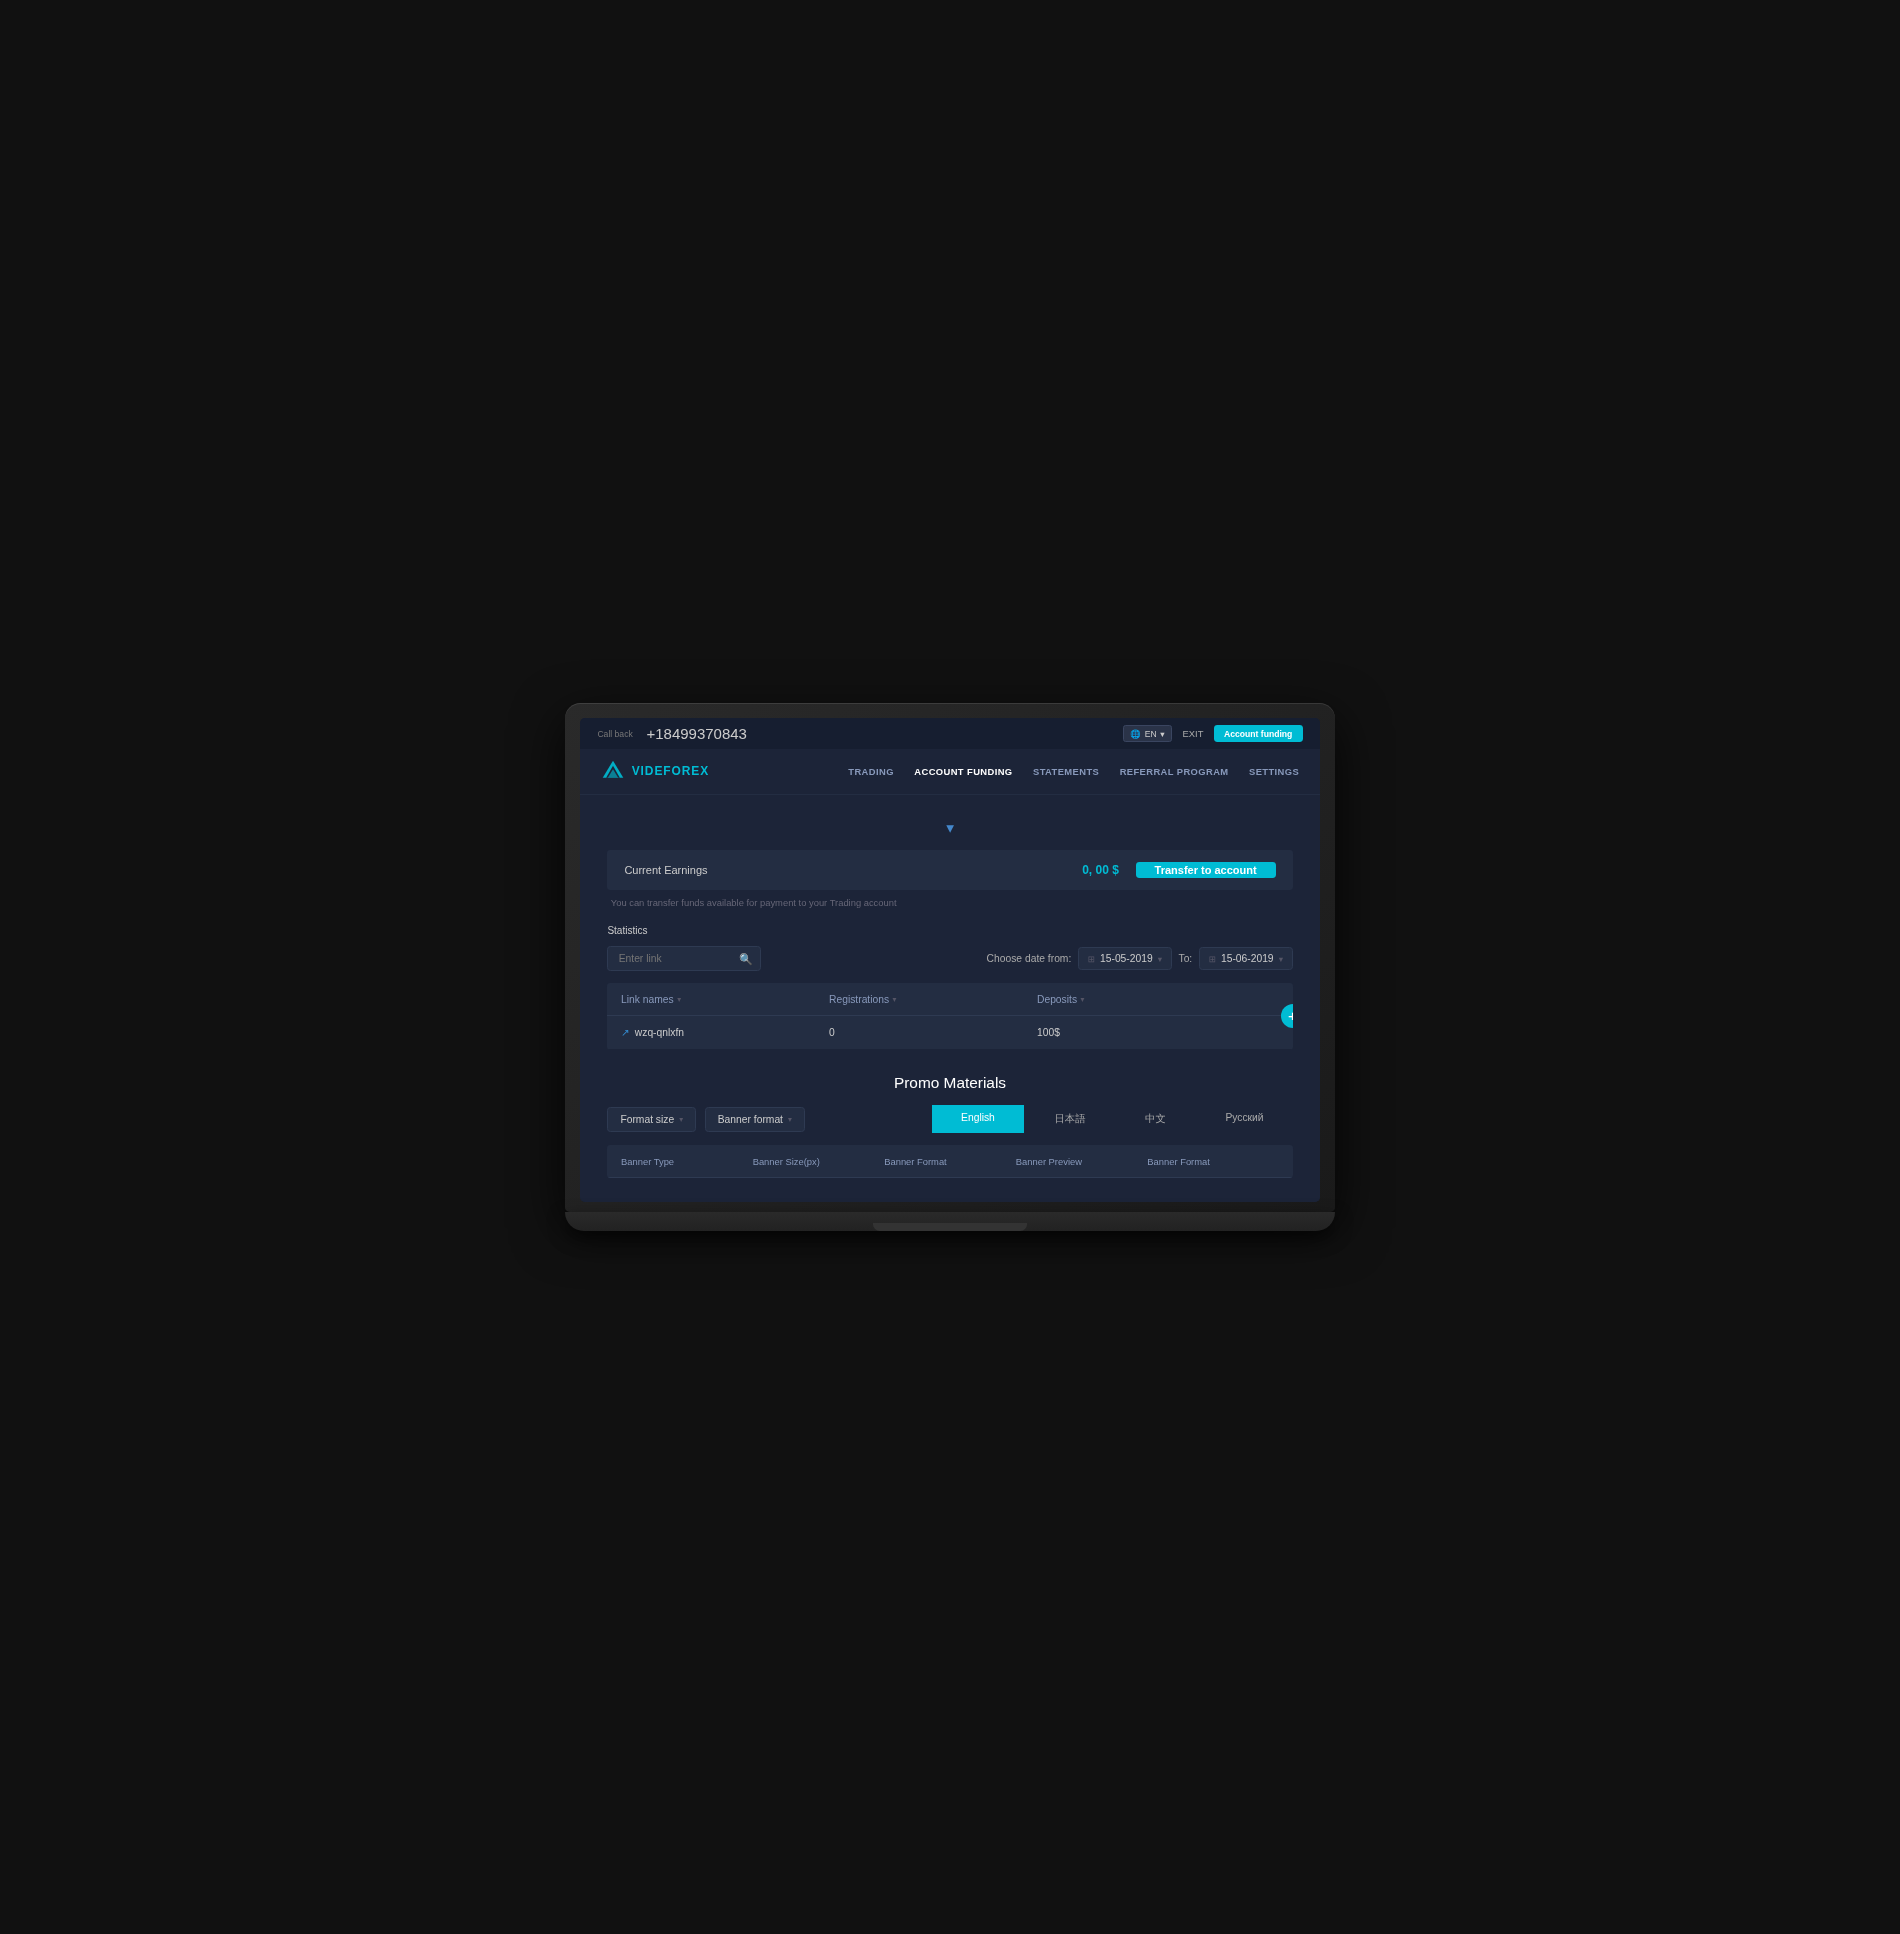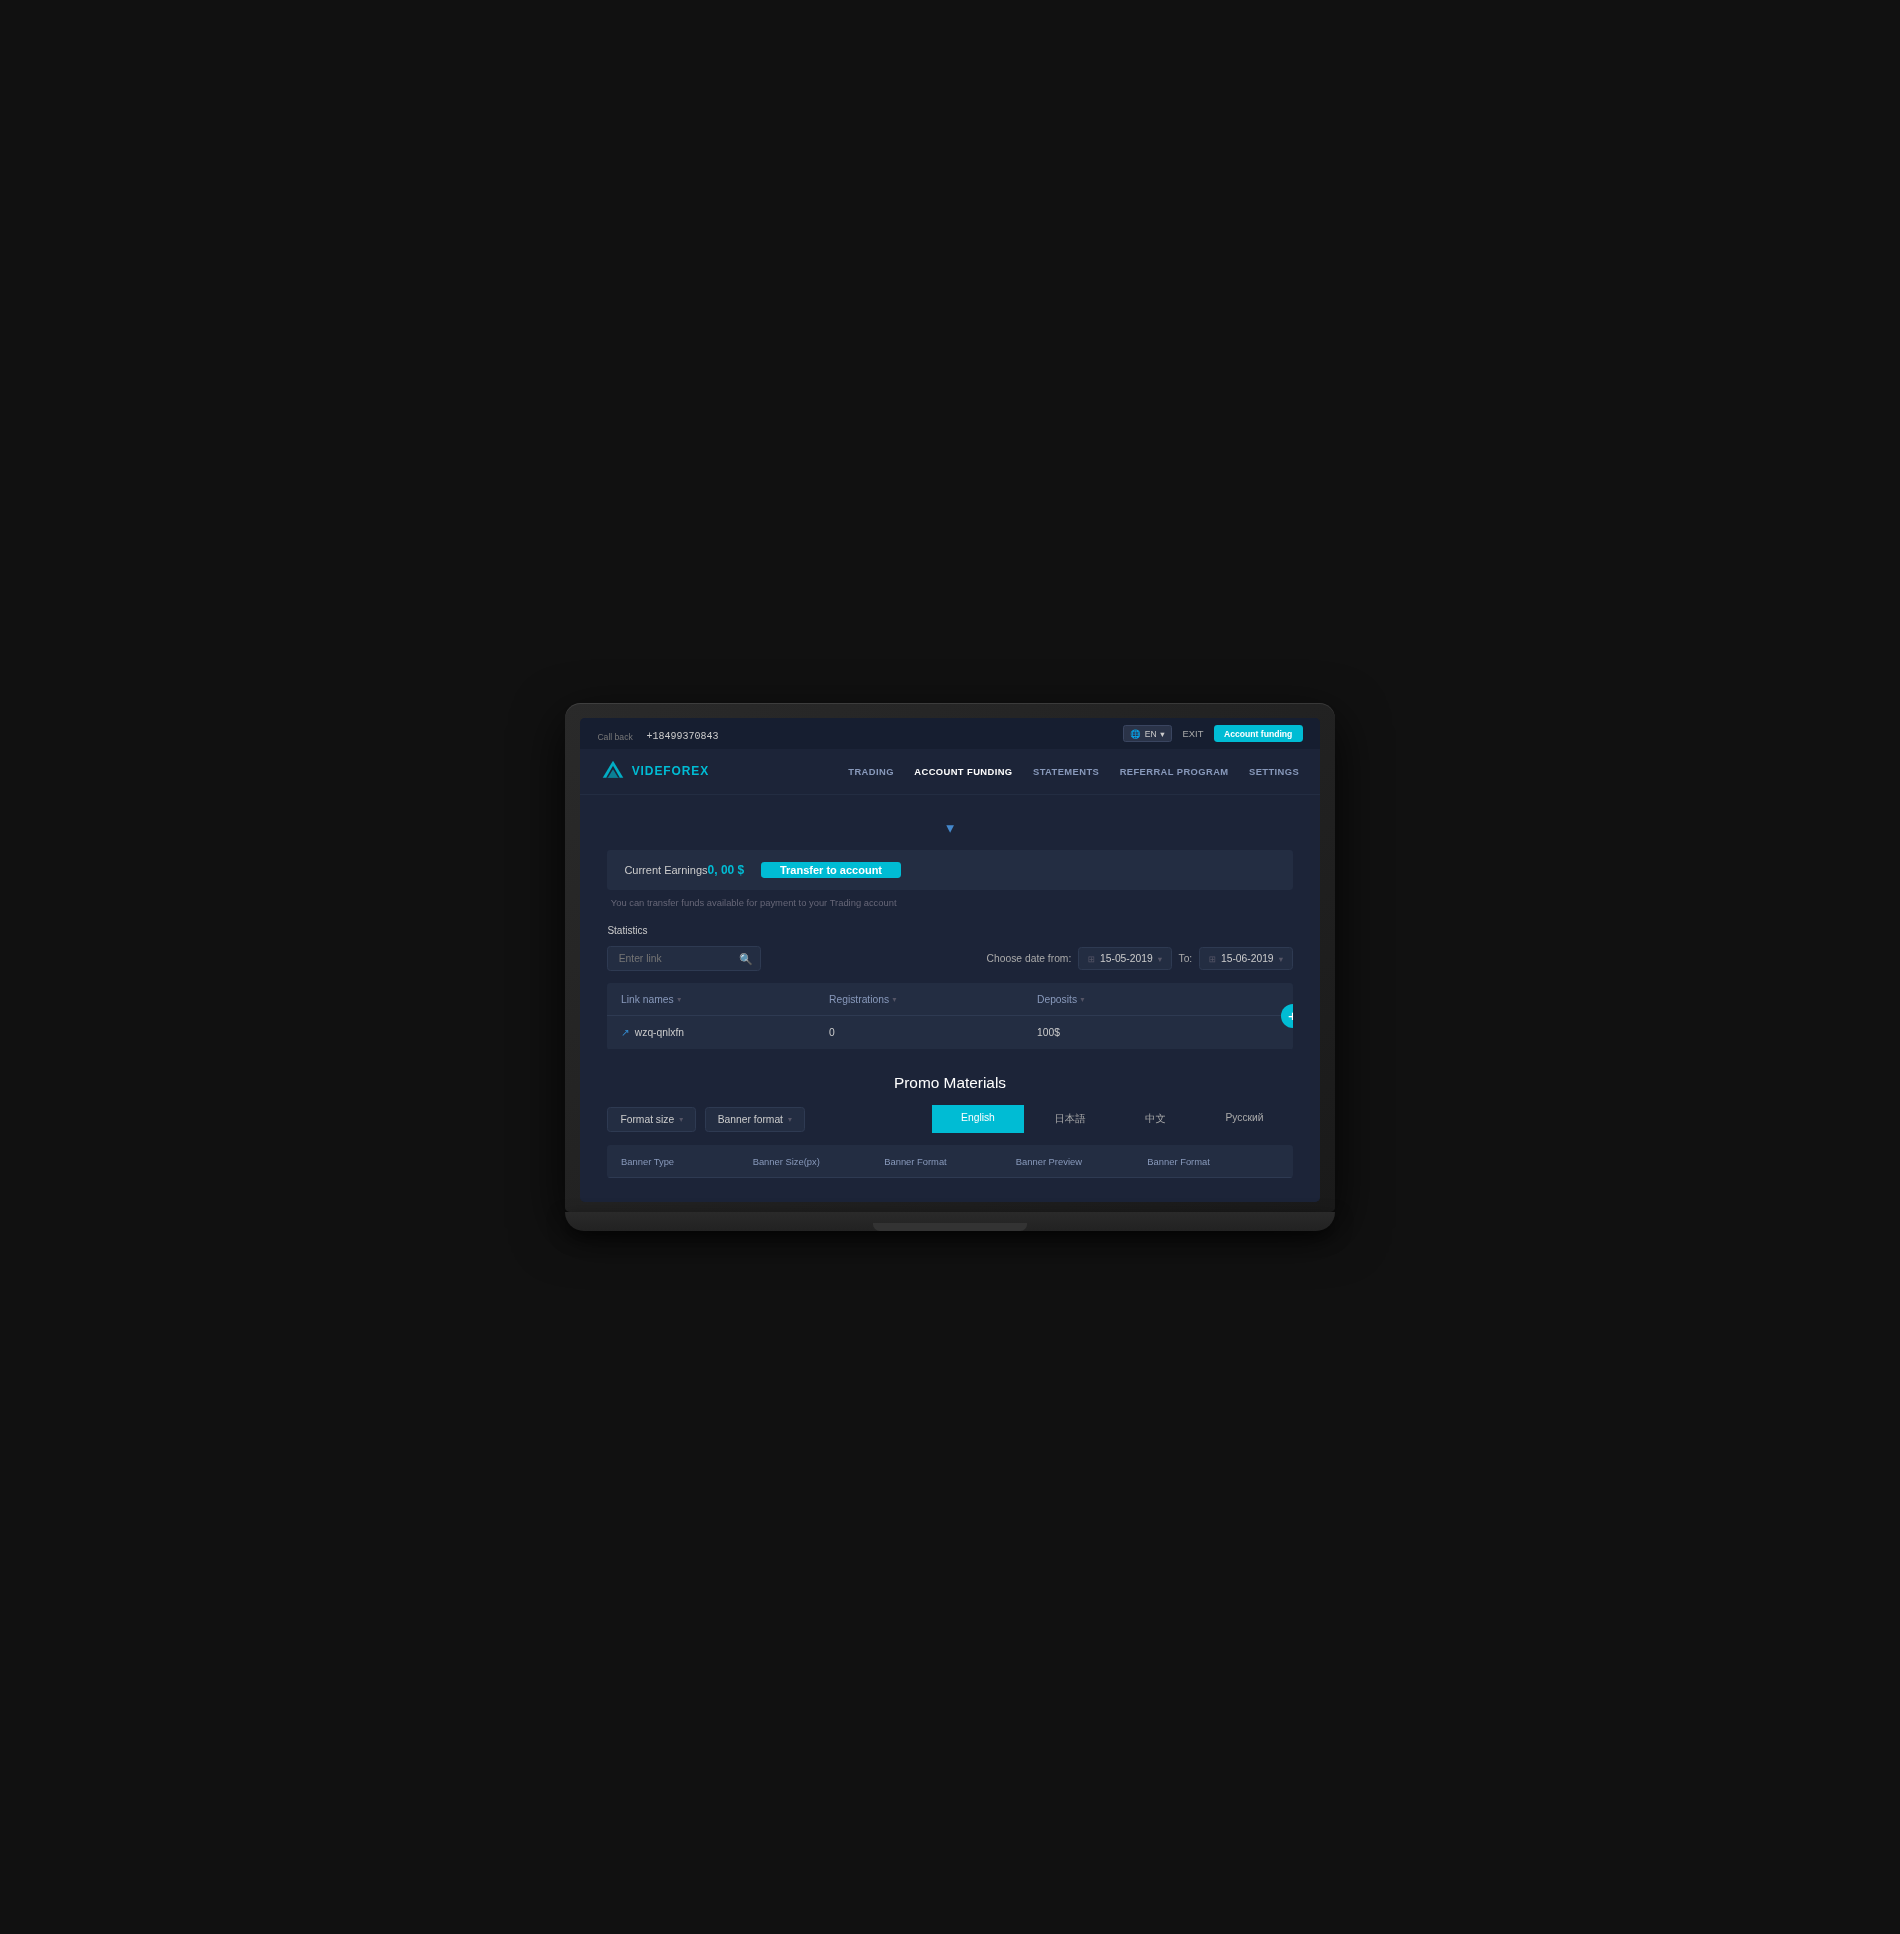--- a/index.html
+++ b/index.html
@@ -70,22 +70,21 @@
       color: #aaa;
     }
 
     .top-bar-label {
       color: #777;
       font-size: 8.6px;
     }
 
     .top-bar-phone {
       color: #ccc;
-      font-size: 10px;
-      font-family: Liberation Mono, monospace;
+      font-size: 15px;
     }
 
     .top-bar-right {
       display: flex;
       align-items: center;
       gap: 10.3px;
     }
 
     .lang-badge {
       background: #2a3348;
@@ -208,20 +207,21 @@
       margin-bottom: 13.7px;
     }
 
     
     .earnings-bar {
       background: #232d42;
       border-radius: 3.4px;
       padding: 12px 17px;
       display: flex;
       align-items: center;
+      justify-content: space-between;
       margin-bottom: 6.8px;
     }
 
     .earnings-label {
       color: #ccc;
       font-size: 11px;
     }
 
     .earnings-amount {
       color: #00bcd4;

